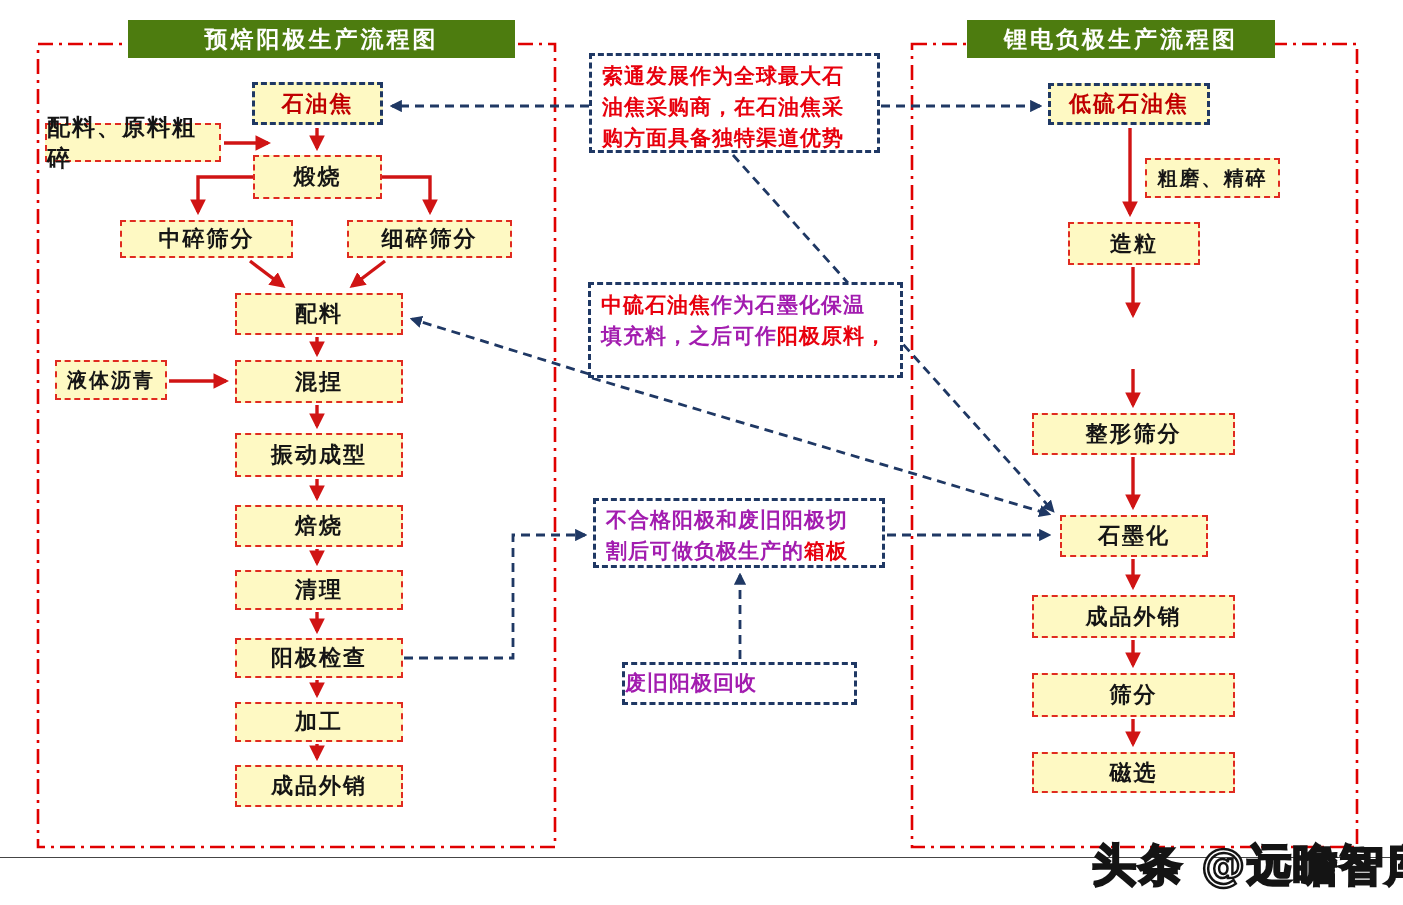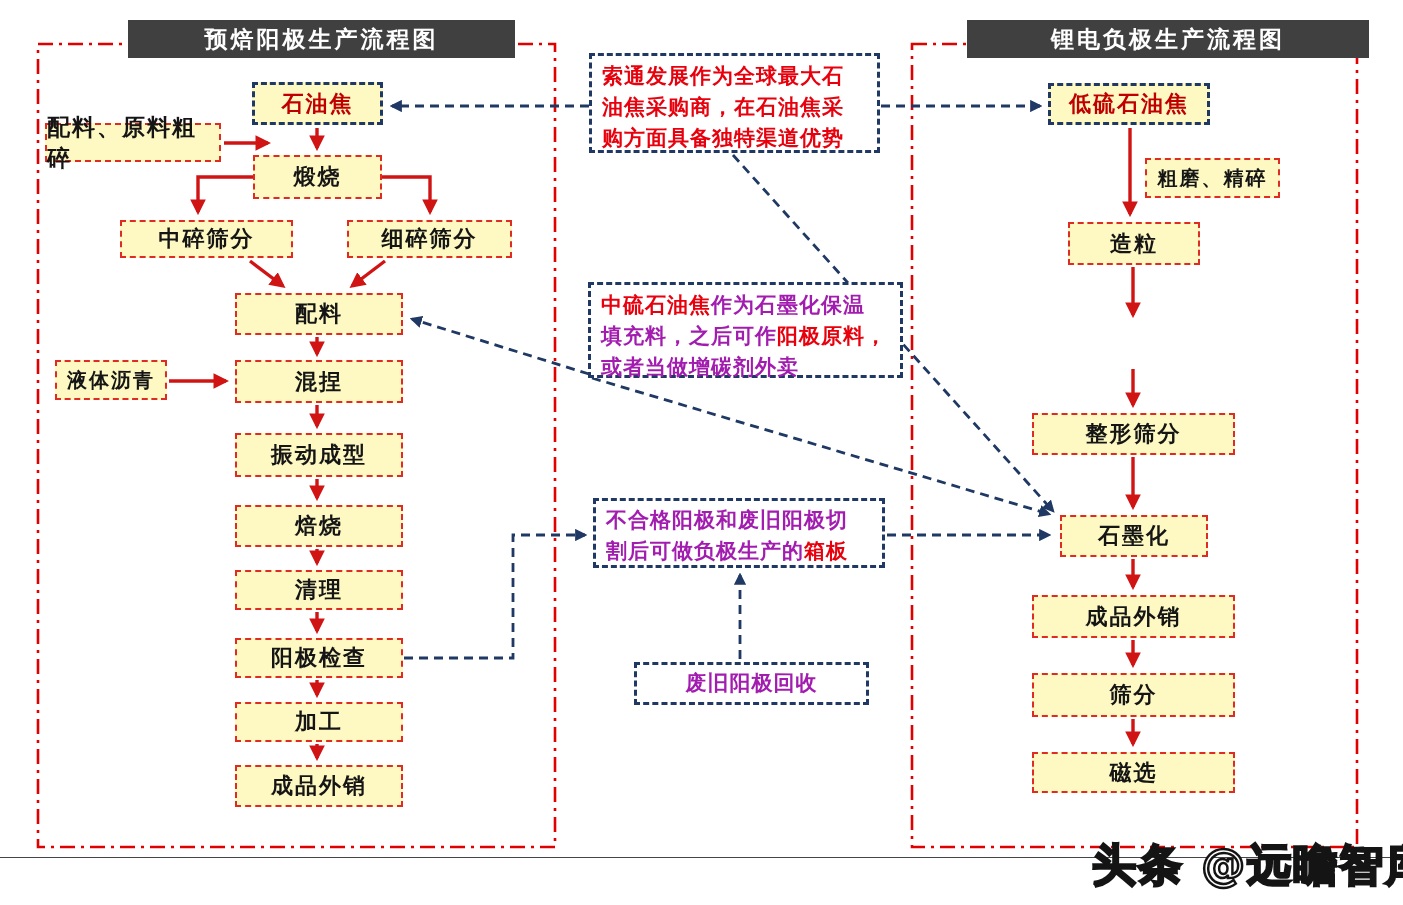--- a/index.html
+++ b/index.html
@@ -2,41 +2,41 @@
 <html><head>
 <meta charset="utf-8">
 <style>
   html,body{margin:0;padding:0;background:#fff;}
   #canvas{
     position:relative;width:1403px;height:905px;background:#ffffff;overflow:hidden;
     font-family:"DejaVu Sans","Liberation Sans",sans-serif;
   }
   #arrow-layer{position:absolute;left:0;top:0;z-index:1;}
   .panel-title{
-    position:absolute;z-index:3;background:#404040;color:#ffffff;
+    position:absolute;z-index:3;background:#4d7c0f;color:#ffffff;
     font-size:23px;font-weight:bold;letter-spacing:3px;
     display:flex;align-items:center;justify-content:center;
   }
   .node{
     position:absolute;z-index:2;background:#fef9c3;
     display:flex;align-items:center;justify-content:center;
     font-size:22px;font-weight:bold;color:#151515;letter-spacing:2px;
     border:2px dashed #e02b20;box-sizing:border-box;
   }
   .node.blue-box{border:3px dashed #1f3864;color:#c00000;}
   .annot{
     position:absolute;z-index:2;background:#ffffff;
     border:3px dashed #1f3864;box-sizing:border-box;
     font-size:21px;font-weight:bold;color:#1f3864;line-height:31px;
     padding:5px 8px 0 10px;letter-spacing:1px;
   }
   .annot .red{color:#e8000d;}
   .annot .blue{color:#a21caf;}
   .annot .c{display:block;text-align:left;}
-  #annot-recycling{display:flex;align-items:center;justify-content:center;padding:0;margin-left:12px;}
+  #annot-recycling{display:flex;align-items:center;justify-content:flex-start;padding:0;}
   #source-line{
     position:absolute;z-index:3;left:8px;top:866px;
     font-size:17px;font-weight:bold;color:#c03030;letter-spacing:1px;
     font-family:"DejaVu Serif","Liberation Serif",serif;font-style:italic;
   }
   #watermark{
     position:absolute;z-index:4;left:1092px;top:836px;
     font-size:44px;font-weight:bold;letter-spacing:2px;color:#ffffff;
     -webkit-text-stroke:2.5px #141414;white-space:nowrap;
   }
@@ -90,21 +90,21 @@
       <path d="M1133,267 L1133,315" marker-end="url(#ar)"></path>
       <path d="M1133,369 L1133,405" marker-end="url(#ar)"></path>
       <path d="M1133,457 L1133,507" marker-end="url(#ar)"></path>
       <path d="M1133,559 L1133,587" marker-end="url(#ar)"></path>
       <path d="M1133,640 L1133,665" marker-end="url(#ar)"></path>
       <path d="M1133,719 L1133,744" marker-end="url(#ar)"></path>
     </g>
   </svg>
 
   <div class="panel-title" style="left:128px;top:20px;width:387px;height:38px">预焙阳极生产流程图</div>
-  <div class="panel-title" style="left:967px;top:20px;width:402px;height:38px">锂电负极生产流程图</div>
+  <div class="panel-title" style="left:967px;top:20px;width:308px;height:38px">锂电负极生产流程图</div>
 
   <div class="node blue-box" style="left:252px;top:82px;width:131px;height:43px">石油焦</div>
   <div class="node" style="left:45px;top:123px;width:176px;height:39px;font-size:23px">配料、原料粗碎</div>
   <div class="node" style="left:253px;top:155px;width:129px;height:44px">煅烧</div>
   <div class="node" style="left:120px;top:220px;width:173px;height:38px">中碎筛分</div>
   <div class="node" style="left:347px;top:220px;width:165px;height:38px">细碎筛分</div>
   <div class="node" style="left:235px;top:293px;width:168px;height:42px">配料</div>
   <div class="node" style="left:55px;top:360px;width:112px;height:40px;font-size:20px">液体沥青</div>
   <div class="node" style="left:235px;top:360px;width:168px;height:43px">混捏</div>
   <div class="node" style="left:235px;top:433px;width:168px;height:44px">振动成型</div>
@@ -129,21 +129,20 @@
     <span class="red c">购方面具备独特渠道优势</span>
   </div>
 
   <div class="annot" style="left:588px;top:282px;width:315px;height:96px">
     <span style="display:block">
       <span class="red">中硫石油焦</span><span class="blue">作为石墨化保温</span>
     </span>
     <span style="display:block">
       <span class="blue">填充料，之后可作</span><span class="red">阳极原料，</span>
     </span>
-    <span class="blue c">或者当做增碳剂外卖</span>
   </div>
 
   <div class="annot" style="left:593px;top:498px;width:292px;height:70px;padding-top:4px">
     <span class="blue c">不合格阳极和废旧阳极切</span>
     <span class="c">
       <span class="blue">割后可做负极生产的</span><span class="red">箱板</span>
     </span>
   </div>
 
   <div class="annot" id="annot-recycling" style="left:622px;top:662px;width:235px;height:43px">

